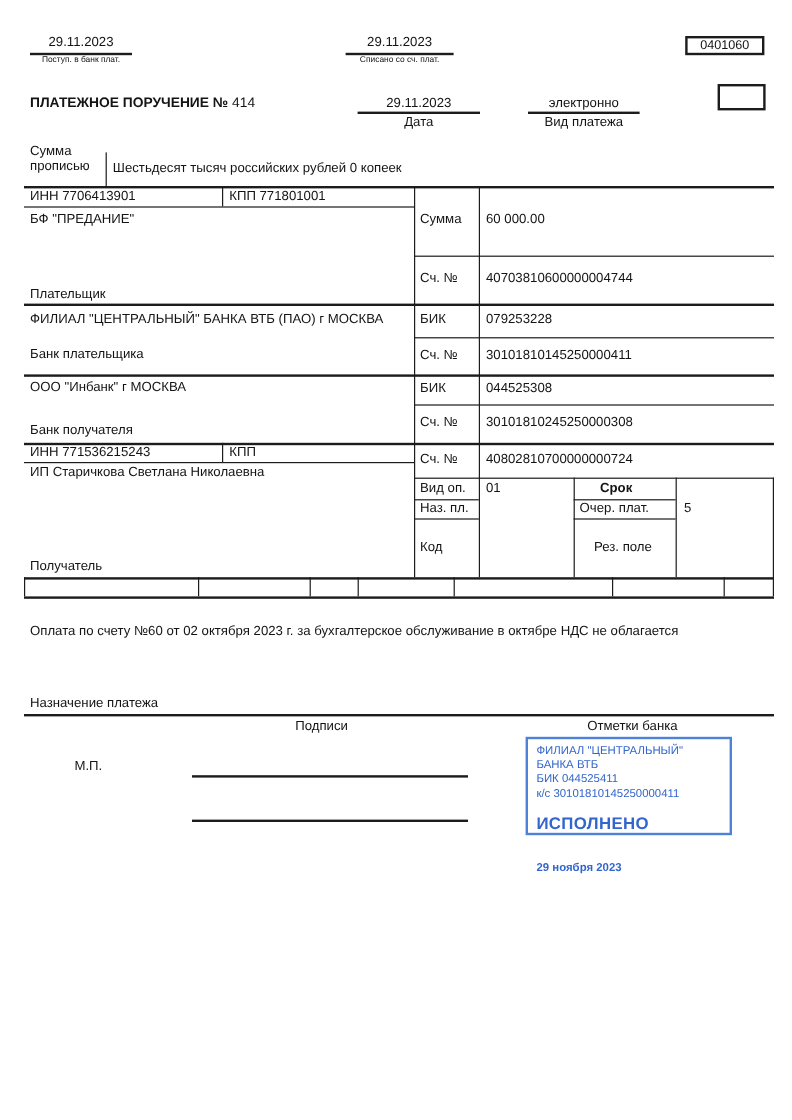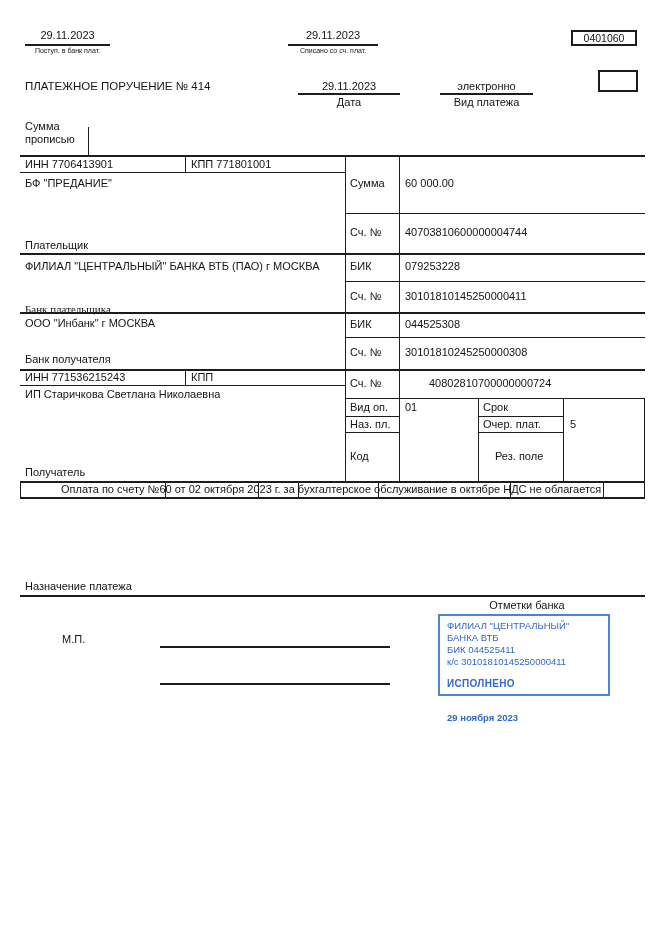--- a/index.html
+++ b/index.html
@@ -4,32 +4,32 @@
 <style>
   * { margin:0; padding:0; box-sizing:border-box; }
   html,body { background:#ffffff; }
   .doc {
     position:relative; width:660px; height:933px; background:#fff;
     font-family:"Liberation Sans","DejaVu Sans",sans-serif;
     color:#141414; font-size:11px; overflow:hidden;
   }
   .t { position:absolute; white-space:nowrap; line-height:1.15; }
   .small { font-size:7px; }
-  .b { font-weight:normal; }
+  .b { font-weight:bold; }
   .ctr { text-align:center; }
   .hl  { position:absolute; background:#1c1c1c; height:1px; }
   .hl2 { position:absolute; background:#1c1c1c; height:2px; }
   .vl  { position:absolute; background:#1c1c1c; width:1px; }
   .codebox { position:absolute; border:2px solid #1c1c1c; display:flex; align-items:center; justify-content:center; font-size:10.5px; }
   .stamp {
     position:absolute; left:438px; top:614px; width:172px; height:82px;
     border:2px solid #4d82d8; color:#3366cc; padding:4px 7px;
     font-size:9.5px; line-height:1.28;
   }
-  .stamp .done { font-size:10px; font-weight:bold; margin-top:9px; letter-spacing:.3px; }
+  .stamp .done { font-size:14px; font-weight:bold; margin-top:9px; letter-spacing:.3px; }
   .stamp .sdate { margin-top:22px;font-weight:bold; }
   .wrap2 { white-space:normal; width:62px; line-height:1.15; }
 </style>
 </head>
 <body>
 
 <div class="doc">
 
   <div class="t ctr" style="left:25px;top:29px;width:85px;">29.11.2023</div>
   <div class="hl2" style="left:25px;top:44px;width:85px;"></div>
@@ -53,20 +53,21 @@
   <div class="t ctr" style="left:298px;top:96px;width:102px;">Дата</div>
 
   <div class="t ctr" style="left:440px;top:80px;width:93px;">электронно</div>
   <div class="hl2" style="left:440px;top:93px;width:93px;"></div>
   <div class="t ctr" style="left:440px;top:96px;width:93px;">Вид платежа</div>
 
   <div class="codebox" style="left:598px;top:70px;width:40px;height:22px;"></div>
 
   <div class="t wrap2" style="left:25px;top:120px;">Сумма прописью</div>
   <div class="vl" style="left:88px;top:127px;height:28px;"></div>
+  <div class="t" style="left:94px;top:134px;">Шестьдесят тысяч российских рублей 0 копеек</div>
   <div class="hl2" style="left:20px;top:155px;width:625px;"></div>
 
   <div class="vl" style="left:345px;top:155px;height:326px;"></div>
   <div class="vl" style="left:399px;top:155px;height:326px;"></div>
 
   <div class="t" style="left:25px;top:158px;">ИНН 7706413901</div>
   <div class="vl" style="left:185px;top:155px;height:17px;"></div>
   <div class="t" style="left:191px;top:158px;">КПП 771801001</div>
   <div class="hl" style="left:20px;top:172px;width:325px;"></div>
 
@@ -75,21 +76,21 @@
 
   <div class="t" style="left:350px;top:177px;">Сумма</div>
   <div class="t" style="left:405px;top:177px;">60 000.00</div>
   <div class="hl" style="left:345px;top:213px;width:300px;"></div>
 
   <div class="t" style="left:350px;top:226px;">Сч. №</div>
   <div class="t" style="left:405px;top:226px;">40703810600000004744</div>
   <div class="hl2" style="left:20px;top:253px;width:625px;"></div>
 
   <div class="t" style="left:25px;top:260px;">ФИЛИАЛ "ЦЕНТРАЛЬНЫЙ" БАНКА ВТБ (ПАО) г МОСКВА</div>
-  <div class="t" style="left:25px;top:303px;font-family:Liberation Serif, serif;">Банк плательщика</div>
+  <div class="t" style="left:25px;top:289px;">Банк плательщика</div>
   <div class="t" style="left:350px;top:260px;">БИК</div>
   <div class="t" style="left:405px;top:260px;">079253228</div>
   <div class="hl" style="left:345px;top:281px;width:300px;"></div>
   <div class="t" style="left:350px;top:290px;">Сч. №</div>
   <div class="t" style="left:405px;top:290px;">30101810145250000411</div>
   <div class="hl2" style="left:20px;top:312px;width:625px;"></div>
 
   <div class="t" style="left:25px;top:317px;">ООО "Инбанк" г МОСКВА</div>
   <div class="t" style="left:25px;top:353px;">Банк получателя</div>
   <div class="t" style="left:350px;top:318px;">БИК</div>
@@ -101,30 +102,30 @@
 
   <div class="t" style="left:25px;top:371px;">ИНН 771536215243</div>
   <div class="vl" style="left:185px;top:369px;height:16px;"></div>
   <div class="t" style="left:191px;top:371px;">КПП</div>
   <div class="hl" style="left:20px;top:385px;width:325px;"></div>
 
   <div class="t" style="left:25px;top:388px;">ИП Старичкова Светлана Николаевна</div>
   <div class="t" style="left:25px;top:466px;">Получатель</div>
 
   <div class="t" style="left:350px;top:377px;">Сч. №</div>
-  <div class="t" style="left:429px;top:377px;">40802810700000000724</div>
+  <div class="t" style="left:405px;top:377px;">40802810700000000724</div>
   <div class="hl" style="left:345px;top:398px;width:300px;"></div>
 
   <div class="vl" style="left:478px;top:398px;height:83px;"></div>
   <div class="vl" style="left:563px;top:398px;height:83px;"></div>
   <div class="vl" style="left:644px;top:398px;height:83px;"></div>
 
   <div class="t" style="left:350px;top:401px;">Вид оп.</div>
   <div class="t" style="left:405px;top:401px;">01</div>
-  <div class="t" style="left:483px;top:401px;">Срок</div>
+  <div class="t" style="left:500px;top:401px;font-weight:bold;">Срок</div>
   <div class="hl" style="left:345px;top:416px;width:54px;"></div>
   <div class="hl" style="left:478px;top:416px;width:85px;"></div>
 
   <div class="t" style="left:350px;top:418px;">Наз. пл.</div>
   <div class="t" style="left:483px;top:418px;">Очер. плат.</div>
   <div class="t" style="left:570px;top:418px;">5</div>
   <div class="hl" style="left:345px;top:432px;width:54px;"></div>
   <div class="hl" style="left:478px;top:432px;width:85px;"></div>
 
   <div class="t" style="left:350px;top:450px;">Код</div>
@@ -135,24 +136,25 @@
   <div class="vl" style="left:20px;top:481px;height:16px;"></div>
   <div class="vl" style="left:165px;top:481px;height:16px;"></div>
   <div class="vl" style="left:258px;top:481px;height:16px;"></div>
   <div class="vl" style="left:298px;top:481px;height:16px;"></div>
   <div class="vl" style="left:378px;top:481px;height:16px;"></div>
   <div class="vl" style="left:510px;top:481px;height:16px;"></div>
   <div class="vl" style="left:603px;top:481px;height:16px;"></div>
   <div class="vl" style="left:644px;top:481px;height:16px;"></div>
   <div class="hl2" style="left:20px;top:497px;width:625px;"></div>
 
-  <div class="t" style="left:25px;top:483px;margin-left:36px;">Оплата по счету №60 от 02 октября 2023 г. за бухгалтерское обслуживание в октябре НДС не облагается</div>
+  <div class="t" style="left:25px;top:520px;">Оплата по счету №60 от 02 октября 2023 г. за бухгалтерское обслуживание в октябре НДС не облагается</div>
   <div class="t" style="left:25px;top:580px;">Назначение платежа</div>
   <div class="hl2" style="left:20px;top:595px;width:625px;"></div>
 
+  <div class="t ctr" style="left:158px;top:599px;width:220px;">Подписи</div>
   <div class="t ctr" style="left:417px;top:599px;width:220px;">Отметки банка</div>
 
   <div class="t" style="left:62px;top:633px;">М.П.</div>
   <div class="hl2" style="left:160px;top:646px;width:230px;"></div>
   <div class="hl2" style="left:160px;top:683px;width:230px;"></div>
 
   <div class="stamp">
     <div>ФИЛИАЛ "ЦЕНТРАЛЬНЫЙ" БАНКА ВТБ</div>
     <div>БИК 044525411</div>
     <div>к/с 30101810145250000411</div>

